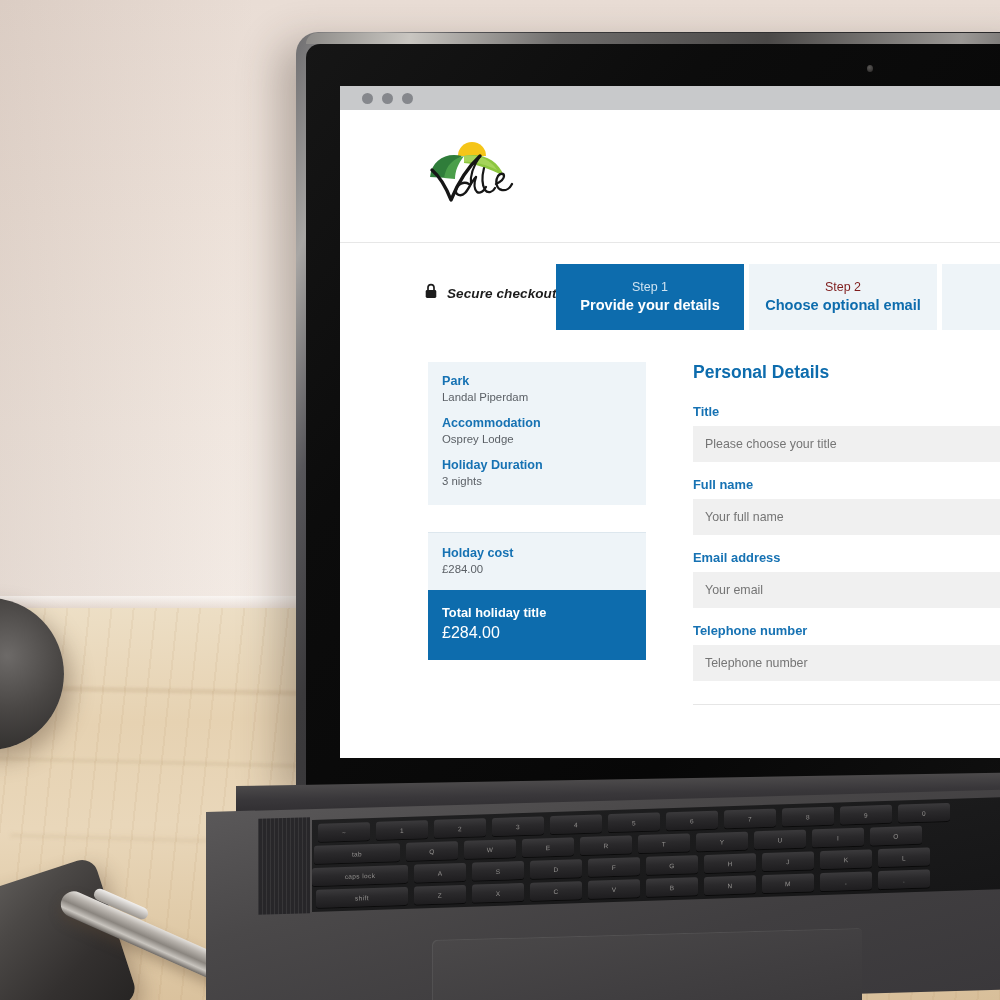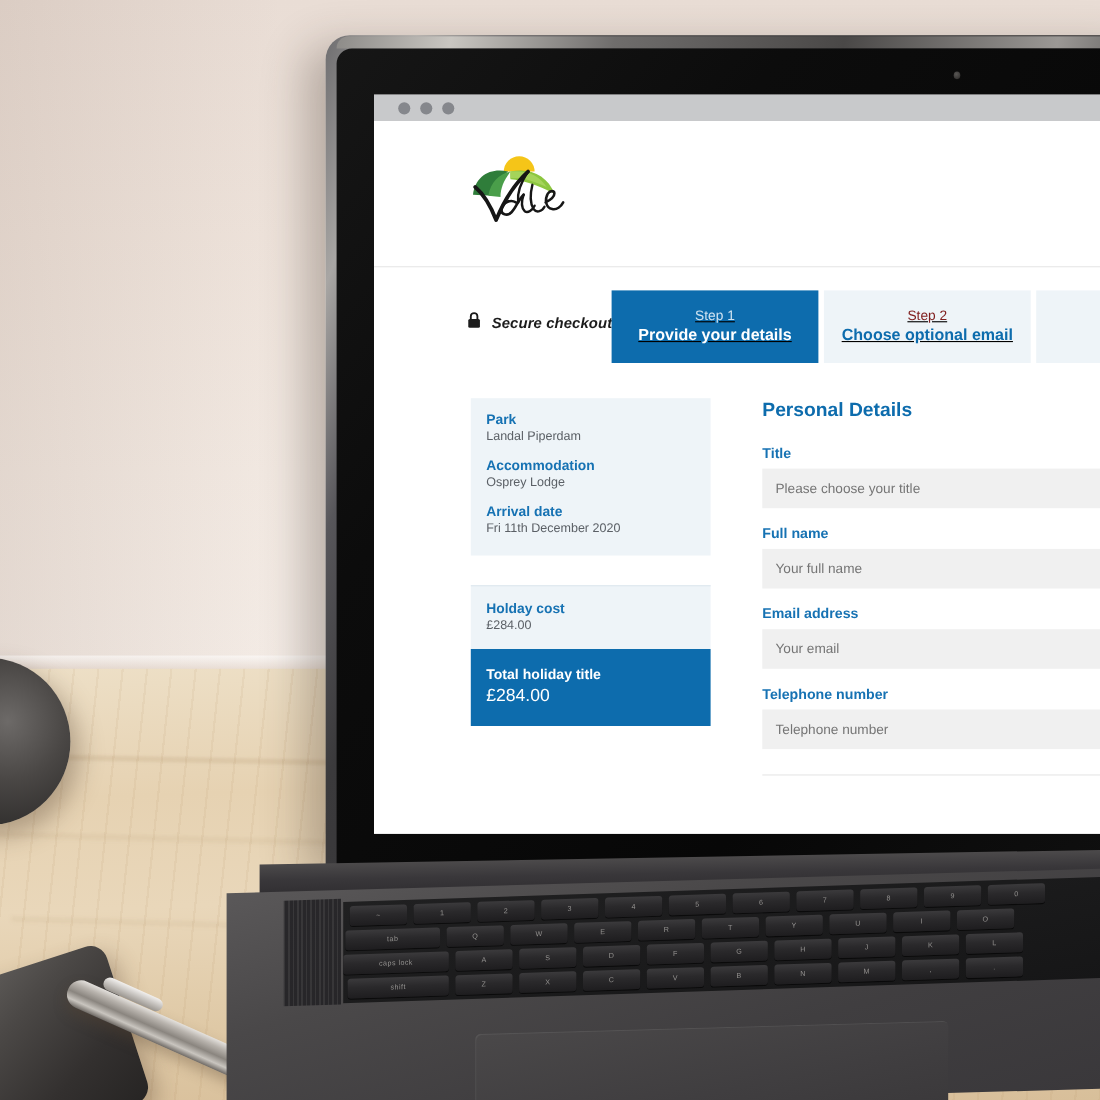--- a/index.html
+++ b/index.html
@@ -122,21 +122,21 @@
     display: flex; align-items: center;
   }
   .secure {
     position: absolute; left: 84px; top: 39px;
     display: flex; align-items: center; gap: 9px;
   }
   .secure-label { font-size: 13.5px; font-weight: 700; color: #1c1c1c; letter-spacing: .1px; font-style: italic; }
   .tabs { position: absolute; left: 216px; top: 20px; display: flex; gap: 5px; }
   .tab {
     width: 188px; height: 66px; display: flex; flex-direction: column;
-    align-items: center; justify-content: center; gap: 2px; text-decoration: underline;
+    align-items: center; justify-content: center; gap: 2px;
   }
   .tab .s-num { font-size: 12.5px; line-height: 1.2; }
   .tab .s-txt { font-size: 14.6px; font-weight: 700; line-height: 1.2; }
   .tab.active { background: #0d6cad; }
   .tab.active .s-num { color: #cfe3f1; }
   .tab.active .s-txt { color: #ffffff; }
   .tab.idle { background: #eef4f8; }
   .tab.idle .s-num { color: #7f1d1d; }
   .tab.idle .s-txt { color: #0d6cad; }
 
@@ -307,22 +307,22 @@
           <div class="summary-body">
             <div class="sum-item">
               <div class="sum-label">Park</div>
               <div class="sum-value">Landal Piperdam</div>
             </div>
             <div class="sum-item">
               <div class="sum-label">Accommodation</div>
               <div class="sum-value">Osprey Lodge</div>
             </div>
             <div class="sum-item">
-              <div class="sum-label">Arrival date</div>
-              <div class="sum-value">Fri 11th December 2020</div>
+              <div class="sum-label">Holiday Duration</div>
+              <div class="sum-value">3 nights</div>
             </div>
           </div>
           <div class="summary-cost">
             <div class="sum-label">Holday cost</div>
             <div class="sum-value">£284.00</div>
           </div>
           <div class="summary-total">
             <div class="total-label">Total holiday title</div>
             <div class="total-value">£284.00</div>
           </div>

